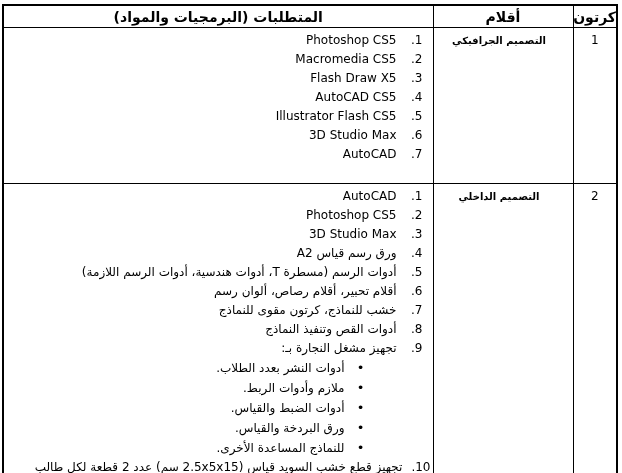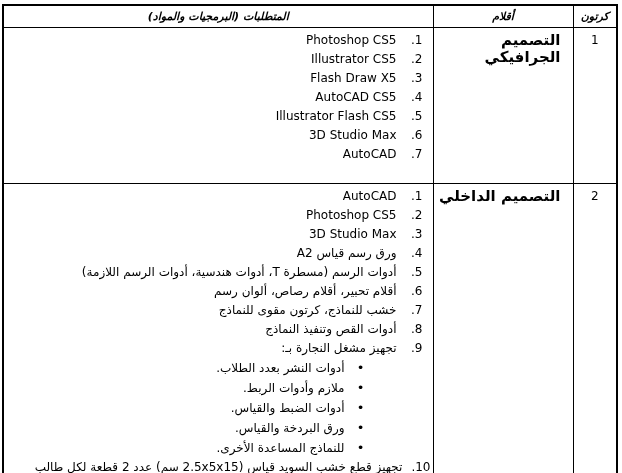--- a/index.html
+++ b/index.html
@@ -34,38 +34,37 @@
   col.c-spec { width: 140px; }
   col.c-req  { width: 430px; }
   th, td {
     border: 1px solid var(--border-color);
     vertical-align: top;
     overflow: hidden;
   }
   tr.hdr { height: 21px; }
   tr.hdr th {
     font-weight: bold;
-    font-size: 11px;
+    font-size: 14px;
     text-align: center;
     padding: 2px 0 1px 0;
     line-height: 18px;
-    font-style: italic;
   }
   tbody tr:nth-child(1) { height: 156px; }
   tbody tr:nth-child(2) { height: 287px; }
   td.num-cell {
     text-align: center;
     font-size: 12px;
     padding-top: 4px;
     line-height: 17px;
   }
   td.spec-cell {
     font-weight: bold;
-    font-size: 15px;
-    text-align: right;
+    font-size: 10px;
+    text-align: center;
     padding: 4px 12px 0 4px;
     line-height: 17px;
   }
   td.req-cell {
     padding: 3px 0 0 2px;
   }
   .li {
     display: flex;
     direction: rtl;
     align-items: baseline;
@@ -108,21 +107,21 @@
         <tr>
           <td class="num-cell">1</td>
           <td class="spec-cell">التصميم الجرافيكي</td>
           <td class="req-cell">
             <div class="li num">
               <span class="li-marker">1.</span>
               <span class="li-text">Photoshop CS5</span>
             </div>
             <div class="li num">
               <span class="li-marker">2.</span>
-              <span class="li-text">Illustrator CS5</span>
+              <span class="li-text">Macromedia CS5</span>
             </div>
             <div class="li num">
               <span class="li-marker">3.</span>
               <span class="li-text">Flash Draw X5</span>
             </div>
             <div class="li num">
               <span class="li-marker">4.</span>
               <span class="li-text">AutoCAD CS5</span>
             </div>
             <div class="li num">

